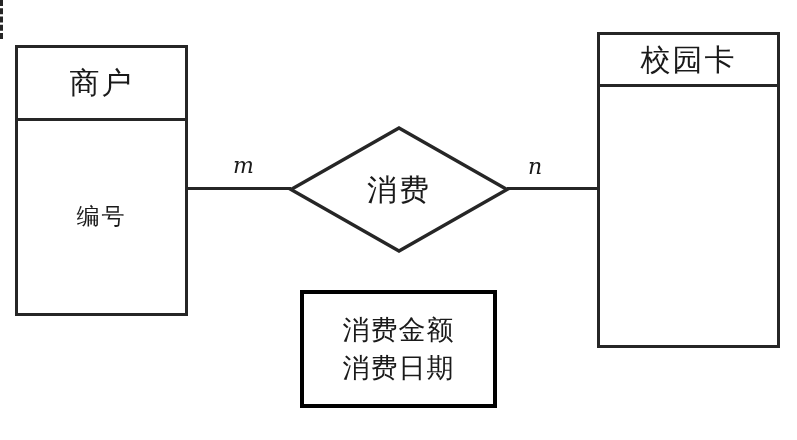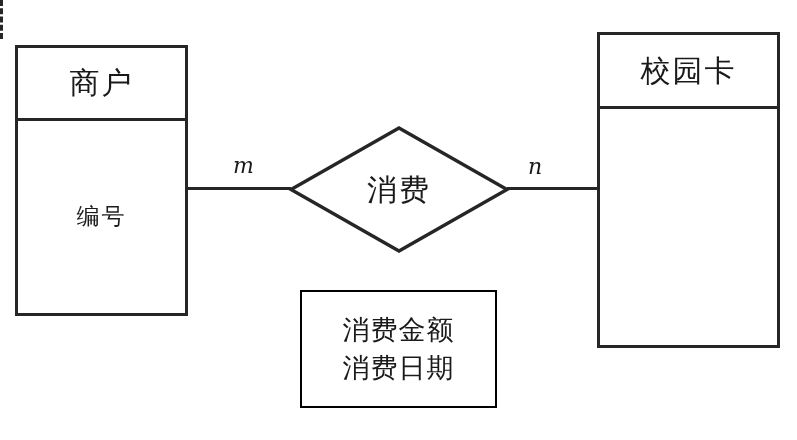--- a/index.html
+++ b/index.html
@@ -58,21 +58,21 @@
     height: 271px;
   }
   #entity-merchant .entity-header { height: 73px; }
 
   #entity-card {
     left: 597px;
     top: 32px;
     width: 183px;
     height: 316px;
   }
-  #entity-card .entity-header { height: 74px; }
+  #entity-card .entity-header { height: 52px; }
 
   
   #relationship-consume {
     position: absolute;
     left: 289px;
     top: 126px;
     width: 220px;
     height: 127px;
   }
   #relationship-consume svg {
@@ -99,21 +99,21 @@
   }
 
   
   #attribute-box {
     position: absolute;
     left: 300px;
     top: 290px;
     width: 197px;
     height: 118px;
     box-sizing: border-box;
-    border: 2px solid #000000;
+    border: 4px solid #000000;
     background: #ffffff;
     display: flex;
     flex-direction: column;
     align-items: center;
     justify-content: center;
     color: #1a1a1a;
     font-size: 27px;
     letter-spacing: 1px;
   }
   #attribute-box .attr {

